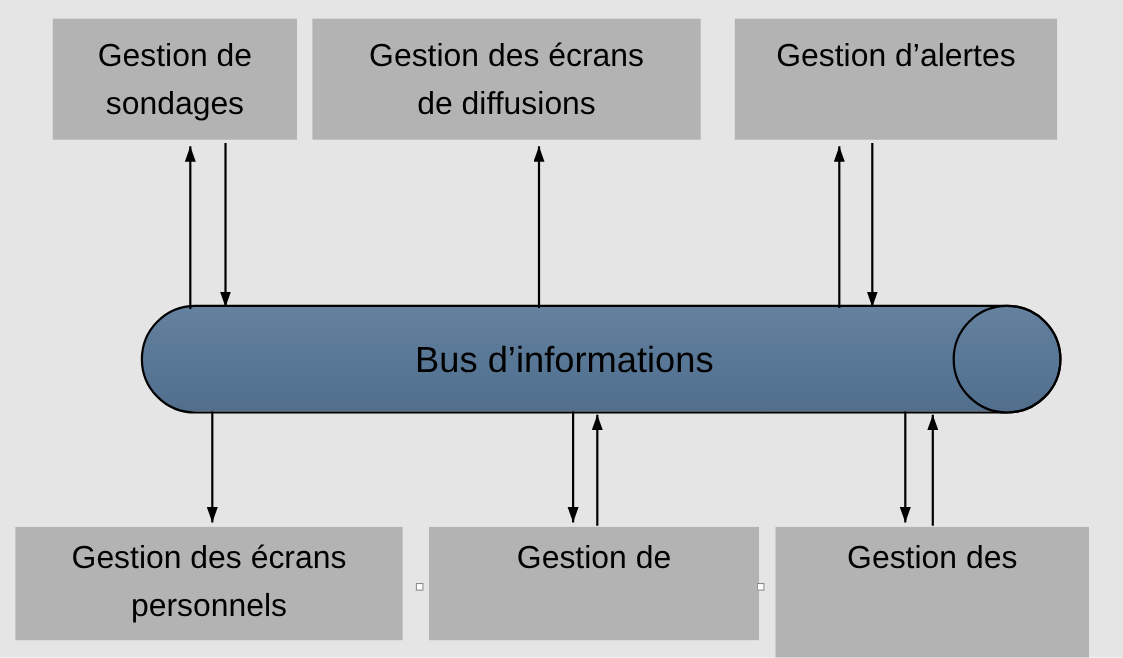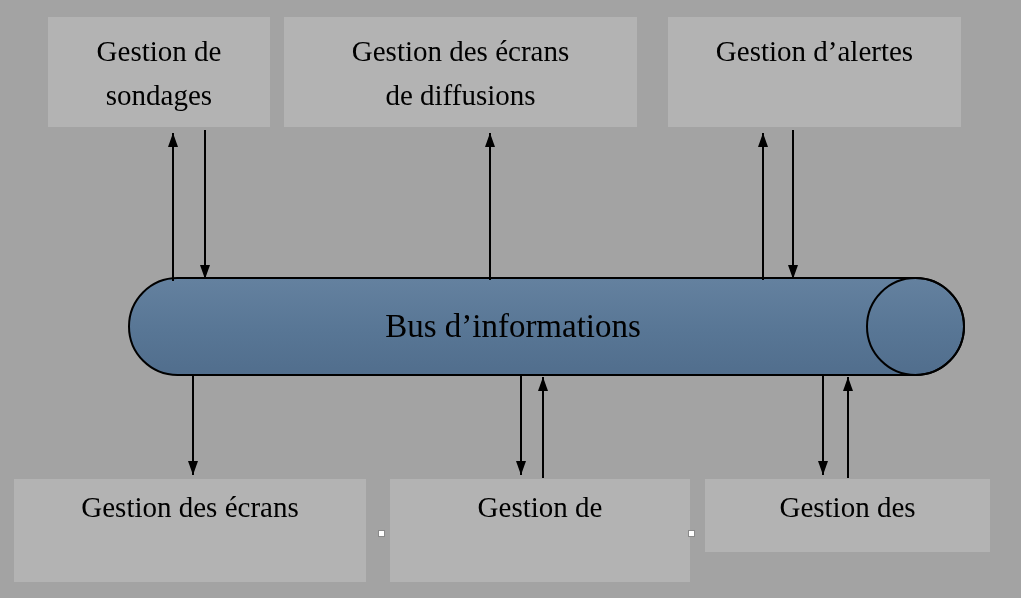--- a/index.html
+++ b/index.html
@@ -1,20 +1,20 @@
 <!DOCTYPE html>
 <html><head>
 <meta charset="utf-8">
 <style>
   html,body { margin:0; padding:0; background:#ffffff; }
   .canvas {
     position:relative;
     width:1021px; height:598px;
-    background:#a3a3a3;
-    font-family:Liberation Serif, serif;
+    background:#e5e5e5;
+    font-family:Liberation Sans, sans-serif;
     overflow:hidden;
   }
   .box {
     position:absolute;
     background:#b3b3b3;
     color:#000;
     text-align:center;
     font-size:29px;
     line-height:44px;
     box-sizing:border-box;
@@ -22,21 +22,21 @@
   .box .line { display:block; }
   .box-top { padding-top:12px; }
   .box-bottom { padding-top:6px; }
 
   
   #box-sondages          { left:48px;  top:17px;  width:222px; height:110px; }
   #box-ecrans-diffusions { left:284px; top:17px;  width:353px; height:110px; }
   #box-alertes           { left:668px; top:17px;  width:293px; height:110px; }
   #box-ecrans-personnels { left:14px;  top:479px; width:352px; height:103px; }
   #box-petites-annonces  { left:390px; top:479px; width:300px; height:103px; }
-  #box-projets           { left:705px; top:479px; width:285px; height:73px; }
+  #box-projets           { left:705px; top:479px; width:285px; height:119px; }
 
   
   .bus-body {
     position:absolute;
     left:128px; top:277px; width:837px; height:99px;
     background:linear-gradient(#64819f, #587695 55%, #516e8d);
     border:2px solid #000;
     border-radius:50px;
     box-sizing:border-box;
   }
@@ -87,20 +87,21 @@
     <span class="line">Gestion d’alertes</span>
     <span class="line"></span>
   </div>
 
   <div class="bus-body"></div>
   <div class="bus-cap"></div>
   <div class="bus-label">Bus d’informations</div>
 
   <div class="box box-bottom" id="box-ecrans-personnels">
     <span class="line">Gestion des écrans</span>
+    <span class="line">personnels</span>
   </div>
   <div class="box box-bottom" id="box-petites-annonces">
     <span class="line">Gestion de</span>
   </div>
   <div class="box box-bottom" id="box-projets">
     <span class="line">Gestion des</span>
   </div>
 
   <div class="handle" id="handle-left"></div>
   <div class="handle" id="handle-right"></div>

